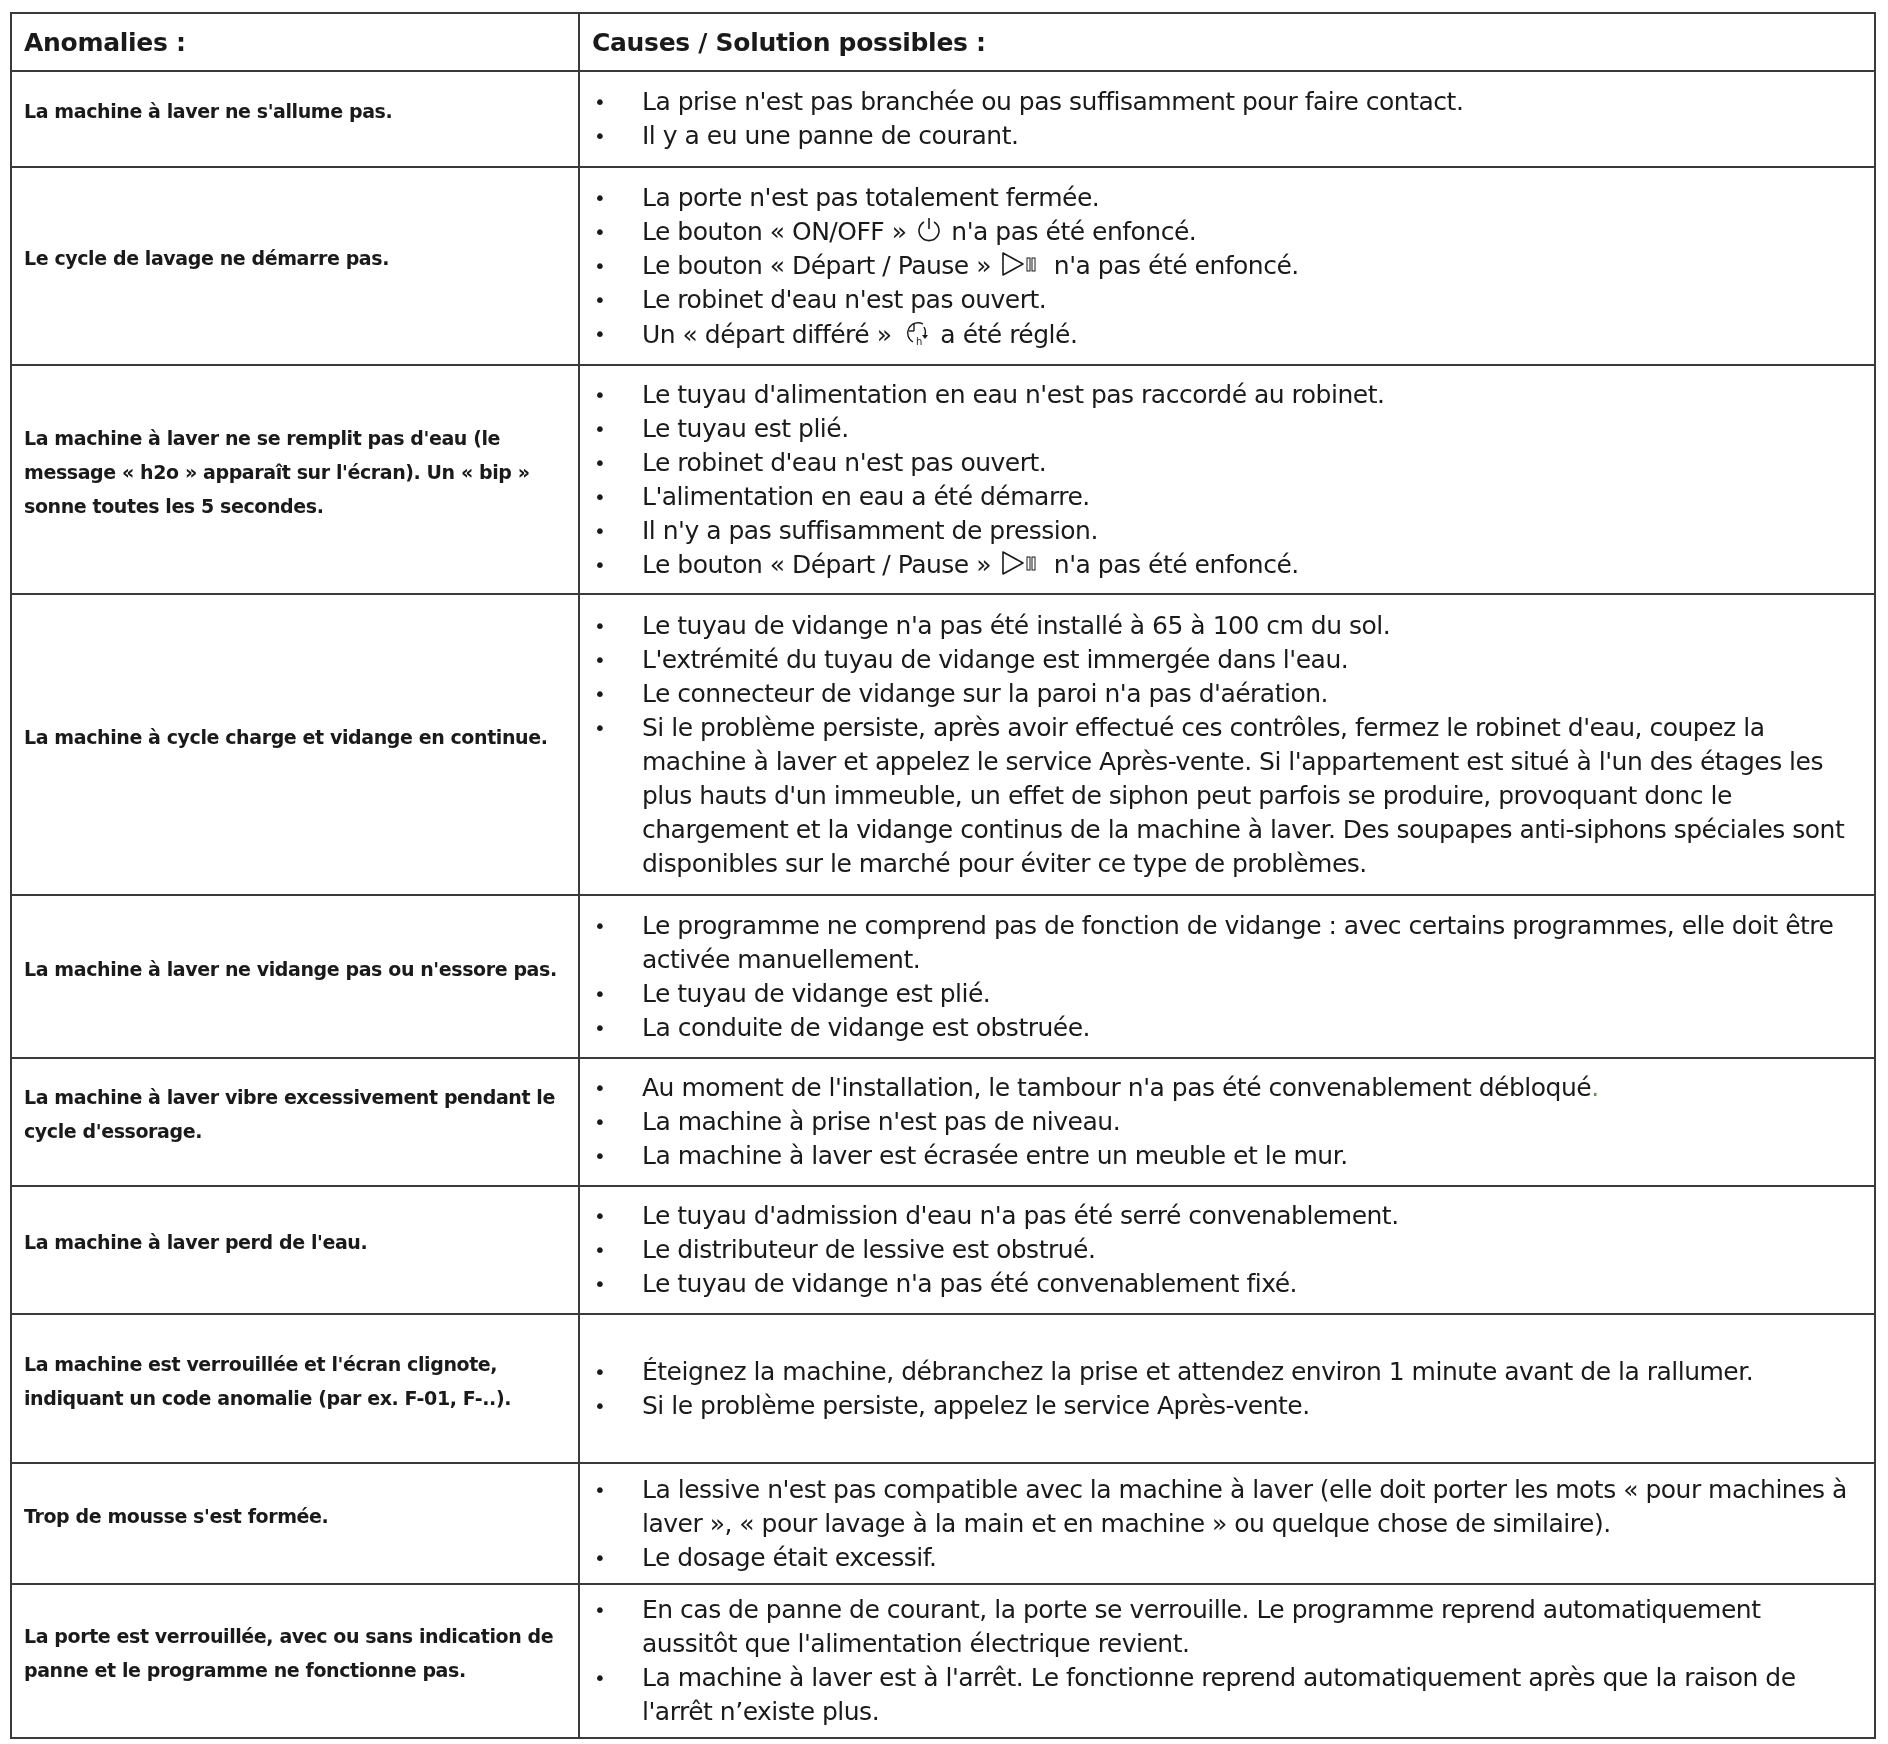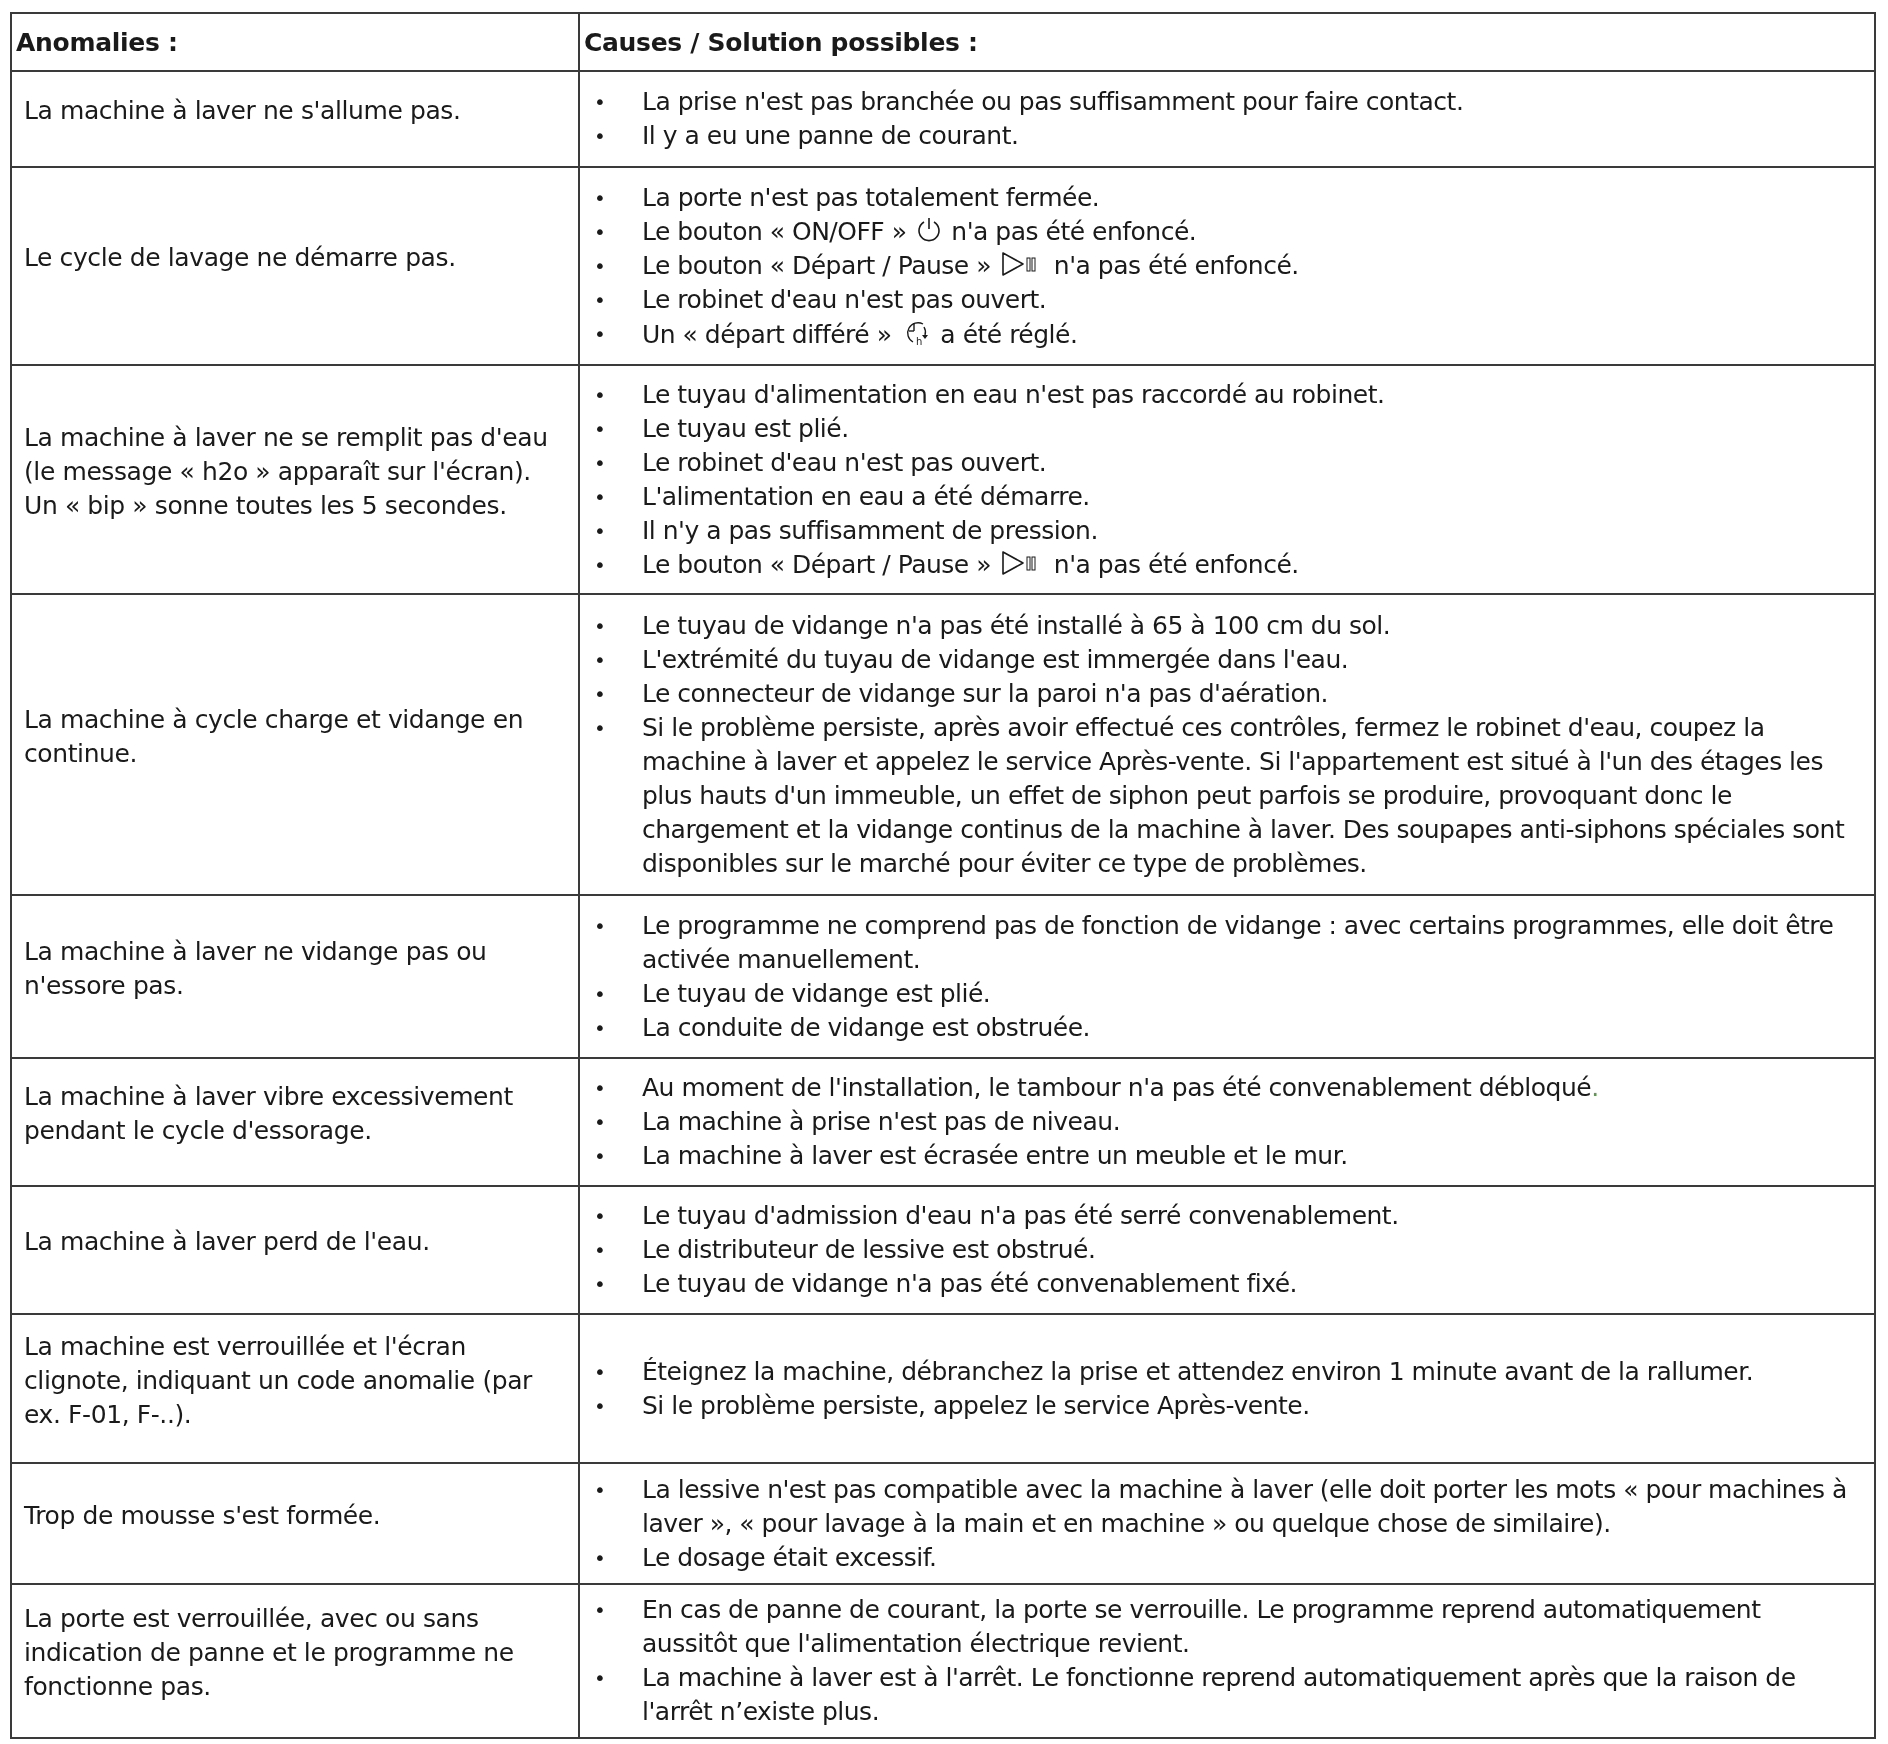--- a/index.html
+++ b/index.html
@@ -7,22 +7,22 @@
          font-family: "DejaVu Sans", sans-serif; color: #1a1a1a; }
   table.trouble {
     position: absolute; left: 10px; top: 12px;
     width: 1864px; border-collapse: collapse; table-layout: fixed;
   }
   table.trouble td, table.trouble th {
     border: 2px solid #3a3a3a; vertical-align: middle; text-align: left;
   }
   col.c1 { width: 568px; }
   col.c2 { width: 1296px; }
-  th { height: 56px; font-weight: bold; font-size: 25px; padding: 0 4px; letter-spacing: -0.3px; }
-  td.anom { font-weight: normal; font-size: 25px; line-height: 34px; padding: 0 10px 16px 12px; letter-spacing: -0.4px; }
+  th { height: 56px; font-weight: bold; font-size: 25px; padding: 0 12px; letter-spacing: -0.3px; }
+  td.anom { font-weight: bold; font-size: 19px; line-height: 34px; padding: 0 10px 16px 12px; letter-spacing: -0.4px; }
   td.sol { padding: 8px 12px 8px 0; font-size: 25px; line-height: 34px; letter-spacing: -0.5px; }
   ul.items { list-style: none; margin: 0; padding: 0; }
   ul.items li { position: relative; padding-left: 62px; }
   ul.items li .bullet { position: absolute; left: 14px; top: 0; font-size: 20px; }
   .ico { display: inline-block; vertical-align: -4px; margin: 0 2px; }
   .green { color: #5a9a4a; }
 </style>
 </head>
 <body>
 

